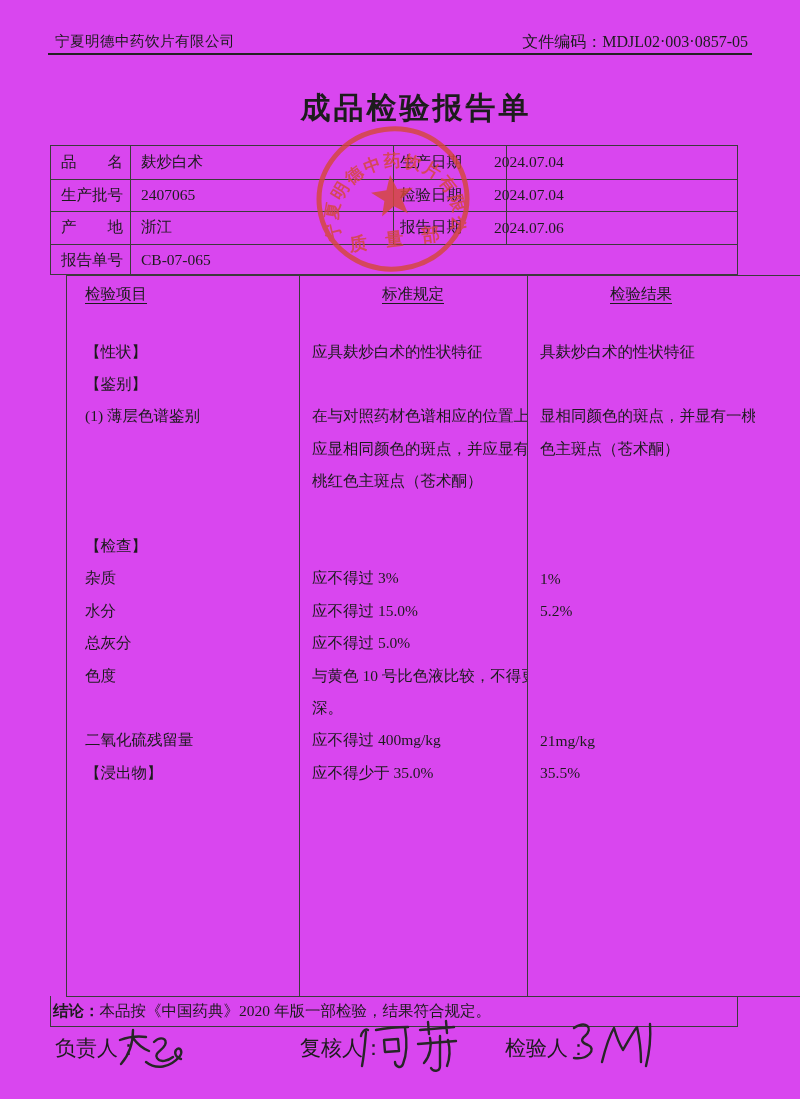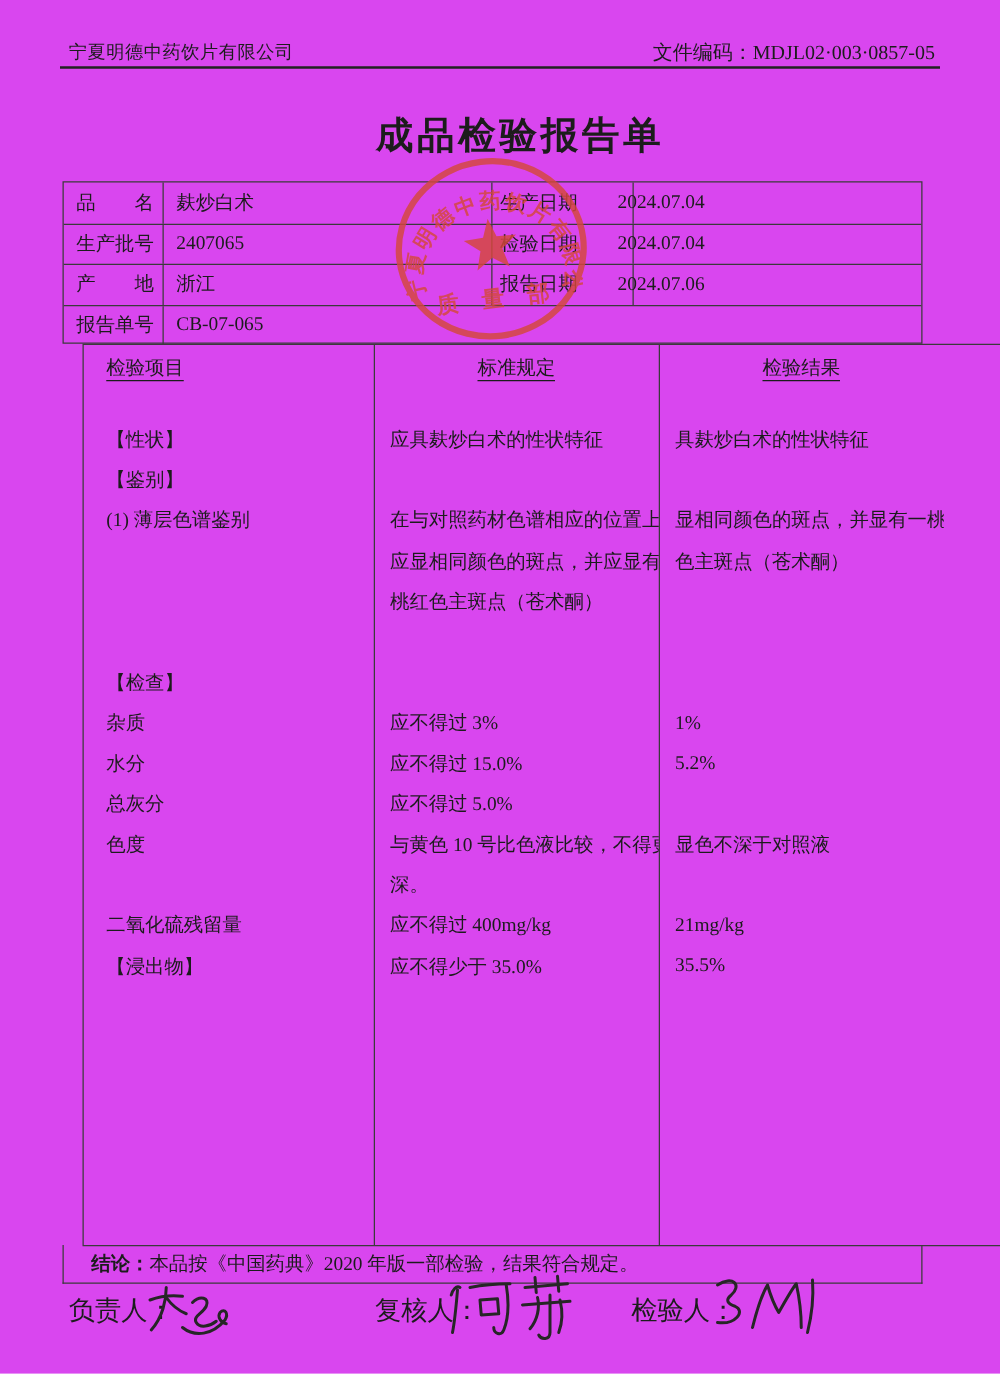--- a/index.html
+++ b/index.html
@@ -44,21 +44,21 @@
   .mt-h.c3{left:460px;width:228px;text-align:center;}
   .mt-body{position:absolute;top:60px;left:0;width:100%;}
   .mt-line{display:flex;height:32.4px;align-items:center;}
   .mt-c{box-sizing:border-box;overflow:hidden;white-space:nowrap;}
   .mt-ci{width:232px;padding-left:18px;}
   .mt-cs{width:228px;padding-left:13px;}
   .mt-cr{width:228px;padding-left:13px;}
   
   .conclusion{position:absolute;left:50px;top:996px;width:688px;height:31px;
     border:1px solid #3b3b3b;border-top:0;box-sizing:border-box;
-    display:flex;align-items:center;padding-left:22px;font-size:15.5px;}
+    display:flex;align-items:center;padding-left:2px;font-size:15.5px;}
   .conclusion .lbl{font-weight:bold;}
   
   .sig-row{position:absolute;left:0;top:1030px;width:100%;height:60px;font-size:21px;}
   .sig-label{position:absolute;top:4px;}
   .sl1{left:55px;} .sl2{left:300px;} .sl3{left:505px;}
   .sig-svg{position:absolute;}
   .sig-svg path{stroke:#262626;stroke-width:2.4;fill:none;stroke-linecap:round;stroke-linejoin:round;}
   .sg1{left:108px;top:-6px;} .sg2{left:352px;top:-12px;} .sg3{left:556px;top:-12px;}
   
   .stamp{position:absolute;opacity:.82;pointer-events:none;}
@@ -155,21 +155,20 @@
           <div class="mt-c mt-cs">应不得过 15.0%</div>
           <div class="mt-c mt-cr">5.2%</div>
         </div>
         <div class="mt-line">
           <div class="mt-c mt-ci">总灰分</div>
           <div class="mt-c mt-cs">应不得过 5.0%</div>
         </div>
         <div class="mt-line">
           <div class="mt-c mt-ci">色度</div>
           <div class="mt-c mt-cs">与黄色 10 号比色液比较，不得更</div>
-          <div class="mt-c mt-cr">显色不深于对照液</div>
         </div>
         <div class="mt-line">
           <div class="mt-c mt-ci"></div>
           <div class="mt-c mt-cs">深。</div>
           <div class="mt-c mt-cr"></div>
         </div>
         <div class="mt-line">
           <div class="mt-c mt-ci">二氧化硫残留量</div>
           <div class="mt-c mt-cs">应不得过 400mg/kg</div>
           <div class="mt-c mt-cr">21mg/kg</div>

